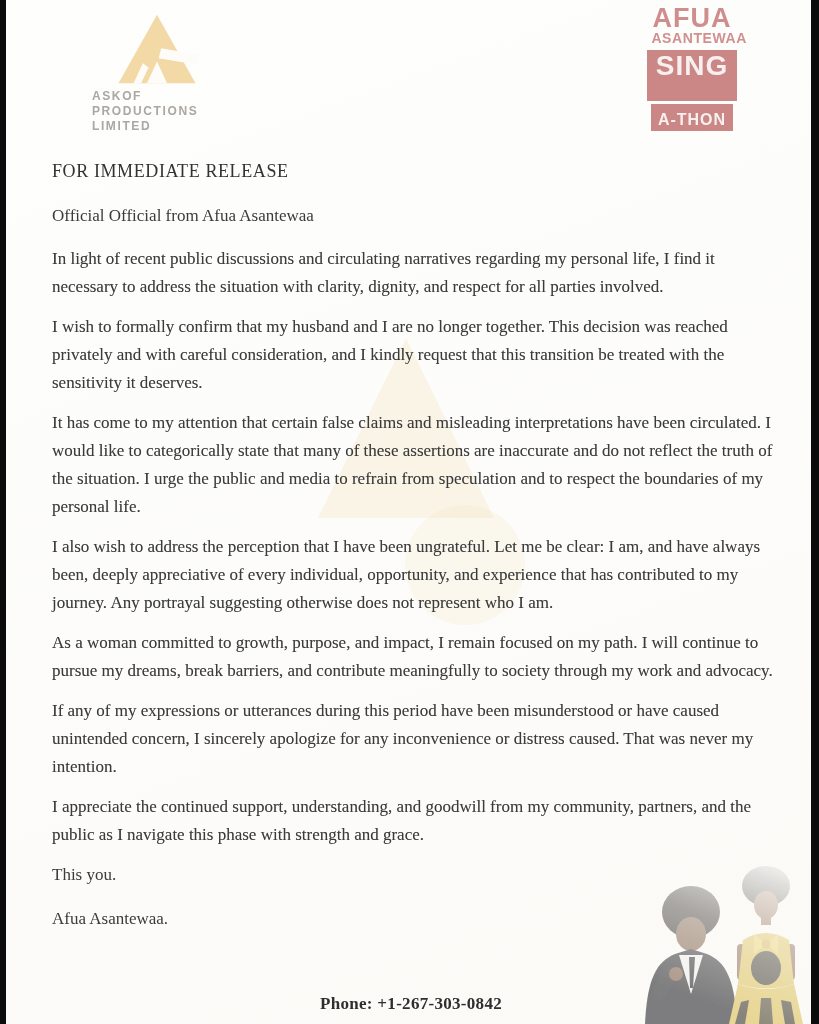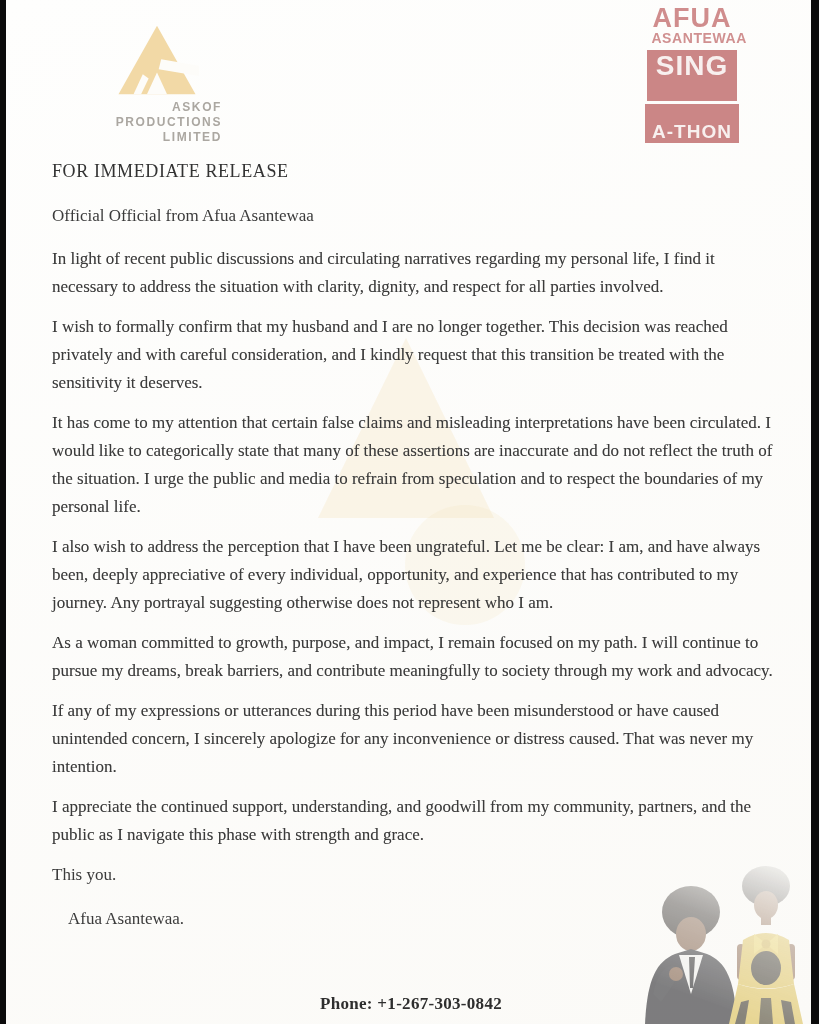--- a/index.html
+++ b/index.html
@@ -12,22 +12,22 @@
     color:#3b3b3b;
     margin:0 auto;
   }
   
   .edge{position:absolute;top:0;height:100%;background:#0b0b0b;}
   .edge.left{left:0;width:6px;}
   .edge.right{right:0;width:8px;}
 
   
   .askof{
-    position:absolute;left:92px;top:24px;width:130px;
-    text-align:right;
+    position:absolute;left:92px;top:13px;width:130px;
+    text-align:left;
   }
   .askof svg{display:block;margin:0 auto;}
   .askof .logo-text{
     margin-top:4px;
     font-family:"Liberation Sans", sans-serif;
     font-weight:bold;font-size:12px;line-height:15px;
     letter-spacing:1.6px;color:#aba7a1;
   }
 
   .singathon{
@@ -36,22 +36,22 @@
     font-family:"Liberation Sans", sans-serif;
     font-weight:bold;
   }
   .singathon .t-afua{font-size:27px;line-height:26px;color:#d08d8d;letter-spacing:1px;}
   .singathon .t-asantewaa{font-size:14px;line-height:15px;color:#d09090;letter-spacing:.6px;text-align:right;}
   .singathon .t-sing{
     display:inline-block;margin-top:4px;padding:1px 9px 20px;
     background:#cb8686;color:#f8f0ef;font-size:28px;line-height:30px;letter-spacing:1px;
   }
   .singathon .t-athon{
-    display:inline-block;margin-top:3px;padding:20px 7px 3px;
-    background:#cb8686;color:#f8f0ef;font-size:19px;line-height:16px;letter-spacing:1px;
+    display:inline-block;margin-top:3px;padding:8px 7px 3px;
+    background:#cb8686;color:#f8f0ef;font-size:16px;line-height:16px;letter-spacing:1px;
   }
 
   
   .wm-triangle{
     position:absolute;left:318px;top:338px;width:0;height:0;
     border-left:88px solid transparent;border-right:88px solid transparent;
     border-bottom:180px solid rgba(243,221,172,.25);
   }
   .wm-circle{
     position:absolute;left:405px;top:505px;width:120px;height:120px;border-radius:50%;
@@ -60,21 +60,21 @@
 
   
   .letter{
     position:absolute;left:52px;top:150px;width:726px;
     font-size:17px;line-height:28px;
   }
   .letter .release{font-size:18px;letter-spacing:.6px;color:#333;margin:7px 0 17px;}
   .letter .subject{margin:0 0 15px;}
   .letter p.body-par{margin:0 0 12px;text-shadow:0 0 .6px rgba(70,70,70,.35);}
   .letter .closing{margin:2px 0 16px;}
-  .letter .signature{margin:16px;}
+  .letter .signature{margin:0;}
 
   
   .phone{
     position:absolute;left:320px;top:994px;
     font-size:17px;font-weight:bold;color:#2e2e2e;letter-spacing:.3px;
   }
 
   
   .couple{
     position:absolute;right:8px;bottom:0;width:180px;height:162px;

